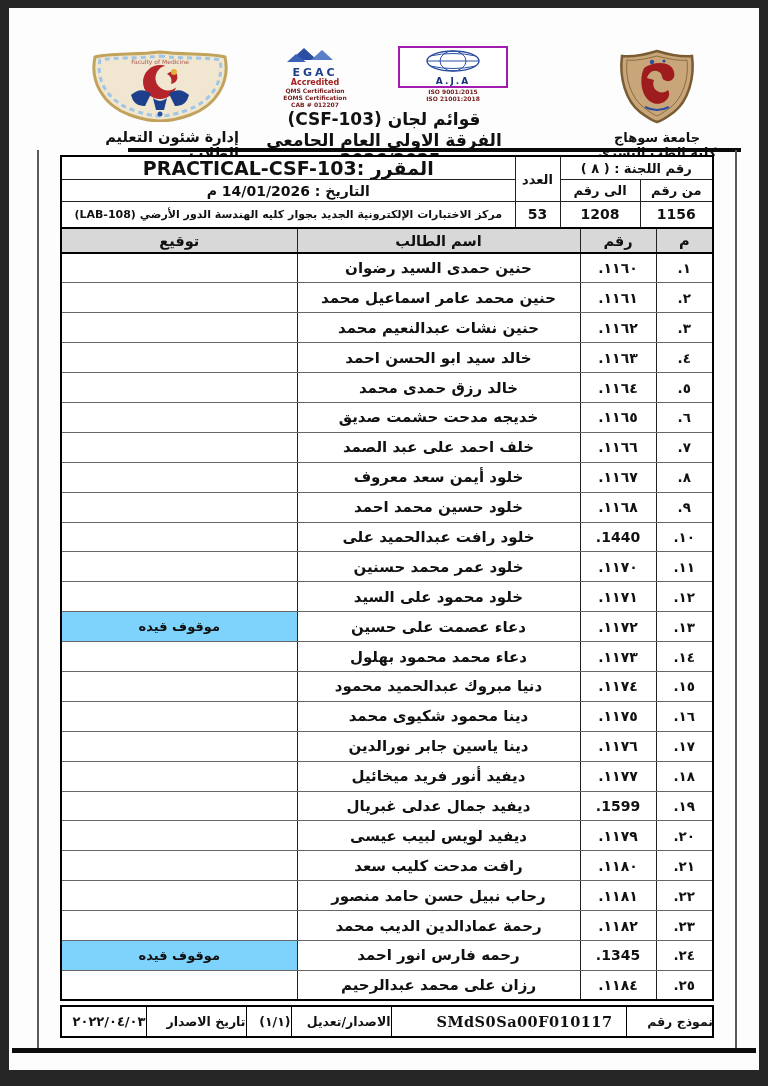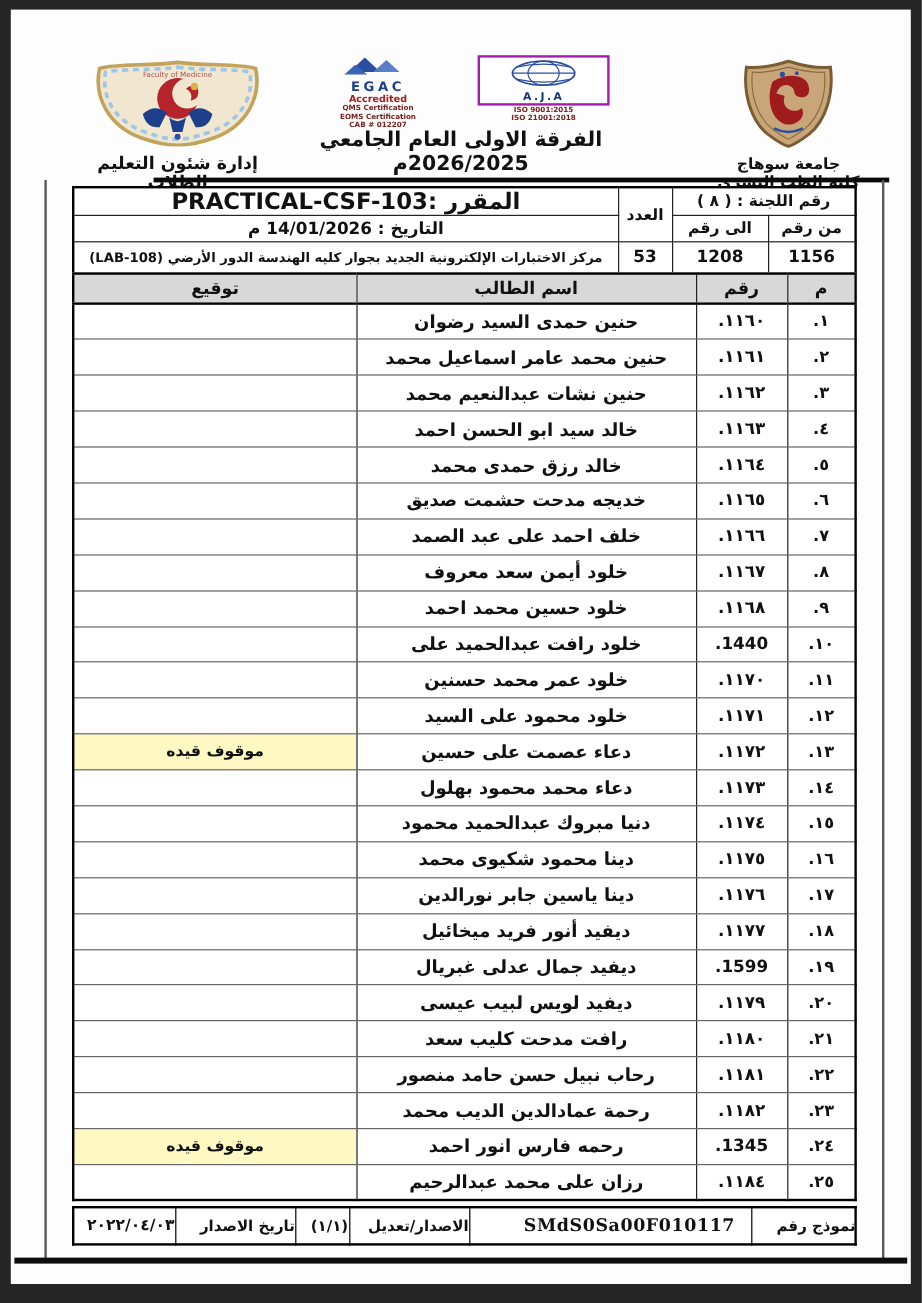--- a/index.html
+++ b/index.html
@@ -5,21 +5,21 @@
   * { margin:0; padding:0; box-sizing:border-box; }
   body { font-family:"DejaVu Sans", sans-serif; color:#111; background:#555; }
   .scan { position:relative; width:768px; height:1086px; background:#262626; overflow:hidden; }
   .page { position:absolute; left:9px; right:9px; top:8px; bottom:16px; background:#fdfdfd; direction:rtl; }
 
   
   .header { position:absolute; top:38px; left:0; right:0; height:110px; }
   .hdr-right { position:absolute; right:38px; top:2px; width:128px; text-align:center; }
   .hdr-right .uni  { font-size:13px; font-weight:bold; margin-top:2px; }
   .hdr-right .fac  { font-size:13px; font-weight:bold; }
-  .hdr-left { position:absolute; left:48px; top:4px; width:182px; text-align:center; }
+  .hdr-left { position:absolute; left:48px; top:4px; width:182px; }
   .hdr-left .admin { font-size:14.5px; font-weight:bold; margin-top:3px; }
   .hdr-center { position:absolute; left:228px; right:228px; top:0; text-align:center; }
   .logos { display:flex; justify-content:center; align-items:flex-start; gap:28px; height:60px; direction:ltr; }
   .cert { width:110px; text-align:center; }
   .egac-name { font-size:11px; font-weight:bold; color:#1d3f8c; letter-spacing:3px; line-height:10px; }
   .egac-acc  { font-size:8px;  font-weight:bold; color:#a32020; line-height:9px; }
   .cert-tiny { font-size:6px;  font-weight:bold; color:#7a2020; line-height:7px; }
   .aja-box { border:2px solid #a21caf; padding:1px 2px 0; background:#fff; }
   .aja-name { font-size:9px; font-weight:bold; color:#16337a; letter-spacing:2px; line-height:9px; }
   .title1 { font-size:17px; font-weight:bold; margin-top:3px; }
@@ -47,21 +47,21 @@
   
   .students { top:219px; border:2.5px solid #000; }
   .students th { background:#d8d8d8; font-size:14.5px; font-weight:bold; height:25px;
                  border:1px solid #222; border-top:2.5px solid #000; border-bottom:2.2px solid #000; }
   .students td { height:29.9px; border-left:1px solid #222; border-right:1px solid #222;
                  border-top:1px solid #666; border-bottom:1px solid #666; font-weight:bold; }
   .c-serial { font-size:13.5px; }
   .c-num    { font-size:14px; }
   .c-name   { font-size:15px; }
   .c-sig    { font-size:13px; }
-  .c-sig.suspended { background:#fef9c3; }
+  .c-sig.suspended { background:#7dd3fc; }
 
   
   .ftr { top:997px; border:2px solid #000; }
   .ftr td { border:1.5px solid #000; height:31px; font-weight:bold; font-size:12.5px;padding-left:32px; }
   .ftr .code { font-family:"DejaVu Serif", serif; font-size:14.5px; letter-spacing:.5px; }
   .ftr .adate{ font-size:13px; }
 </style>
 </head>
 <body>
 
@@ -122,20 +122,21 @@
                 <line x1="3" y1="12" x2="55" y2="12" stroke="#2b4ea2" stroke-width="1"></line>
                 <path d="M6 7 Q29 2 52 7" fill="none" stroke="#2b4ea2" stroke-width="1"></path>
                 <path d="M6 17 Q29 22 52 17" fill="none" stroke="#2b4ea2" stroke-width="1"></path>
               </svg>
               <div class="aja-name">A.J.A</div>
             </div>
             <div class="cert-tiny">ISO 9001:2015</div>
             <div class="cert-tiny">ISO 21001:2018</div>
           </div>
         </div>
+        <div class="title1">قوائم لجان (CSF-103)</div>
         <div class="title2">الفرقة الاولى العام الجامعي 2026/2025م</div>
       </div>
     </div>
 
     <div class="thick-line"></div>
     <div class="side-line l"></div>
     <div class="side-line r"></div>
     <div class="bottom-line"></div>
 
     <table class="info">

